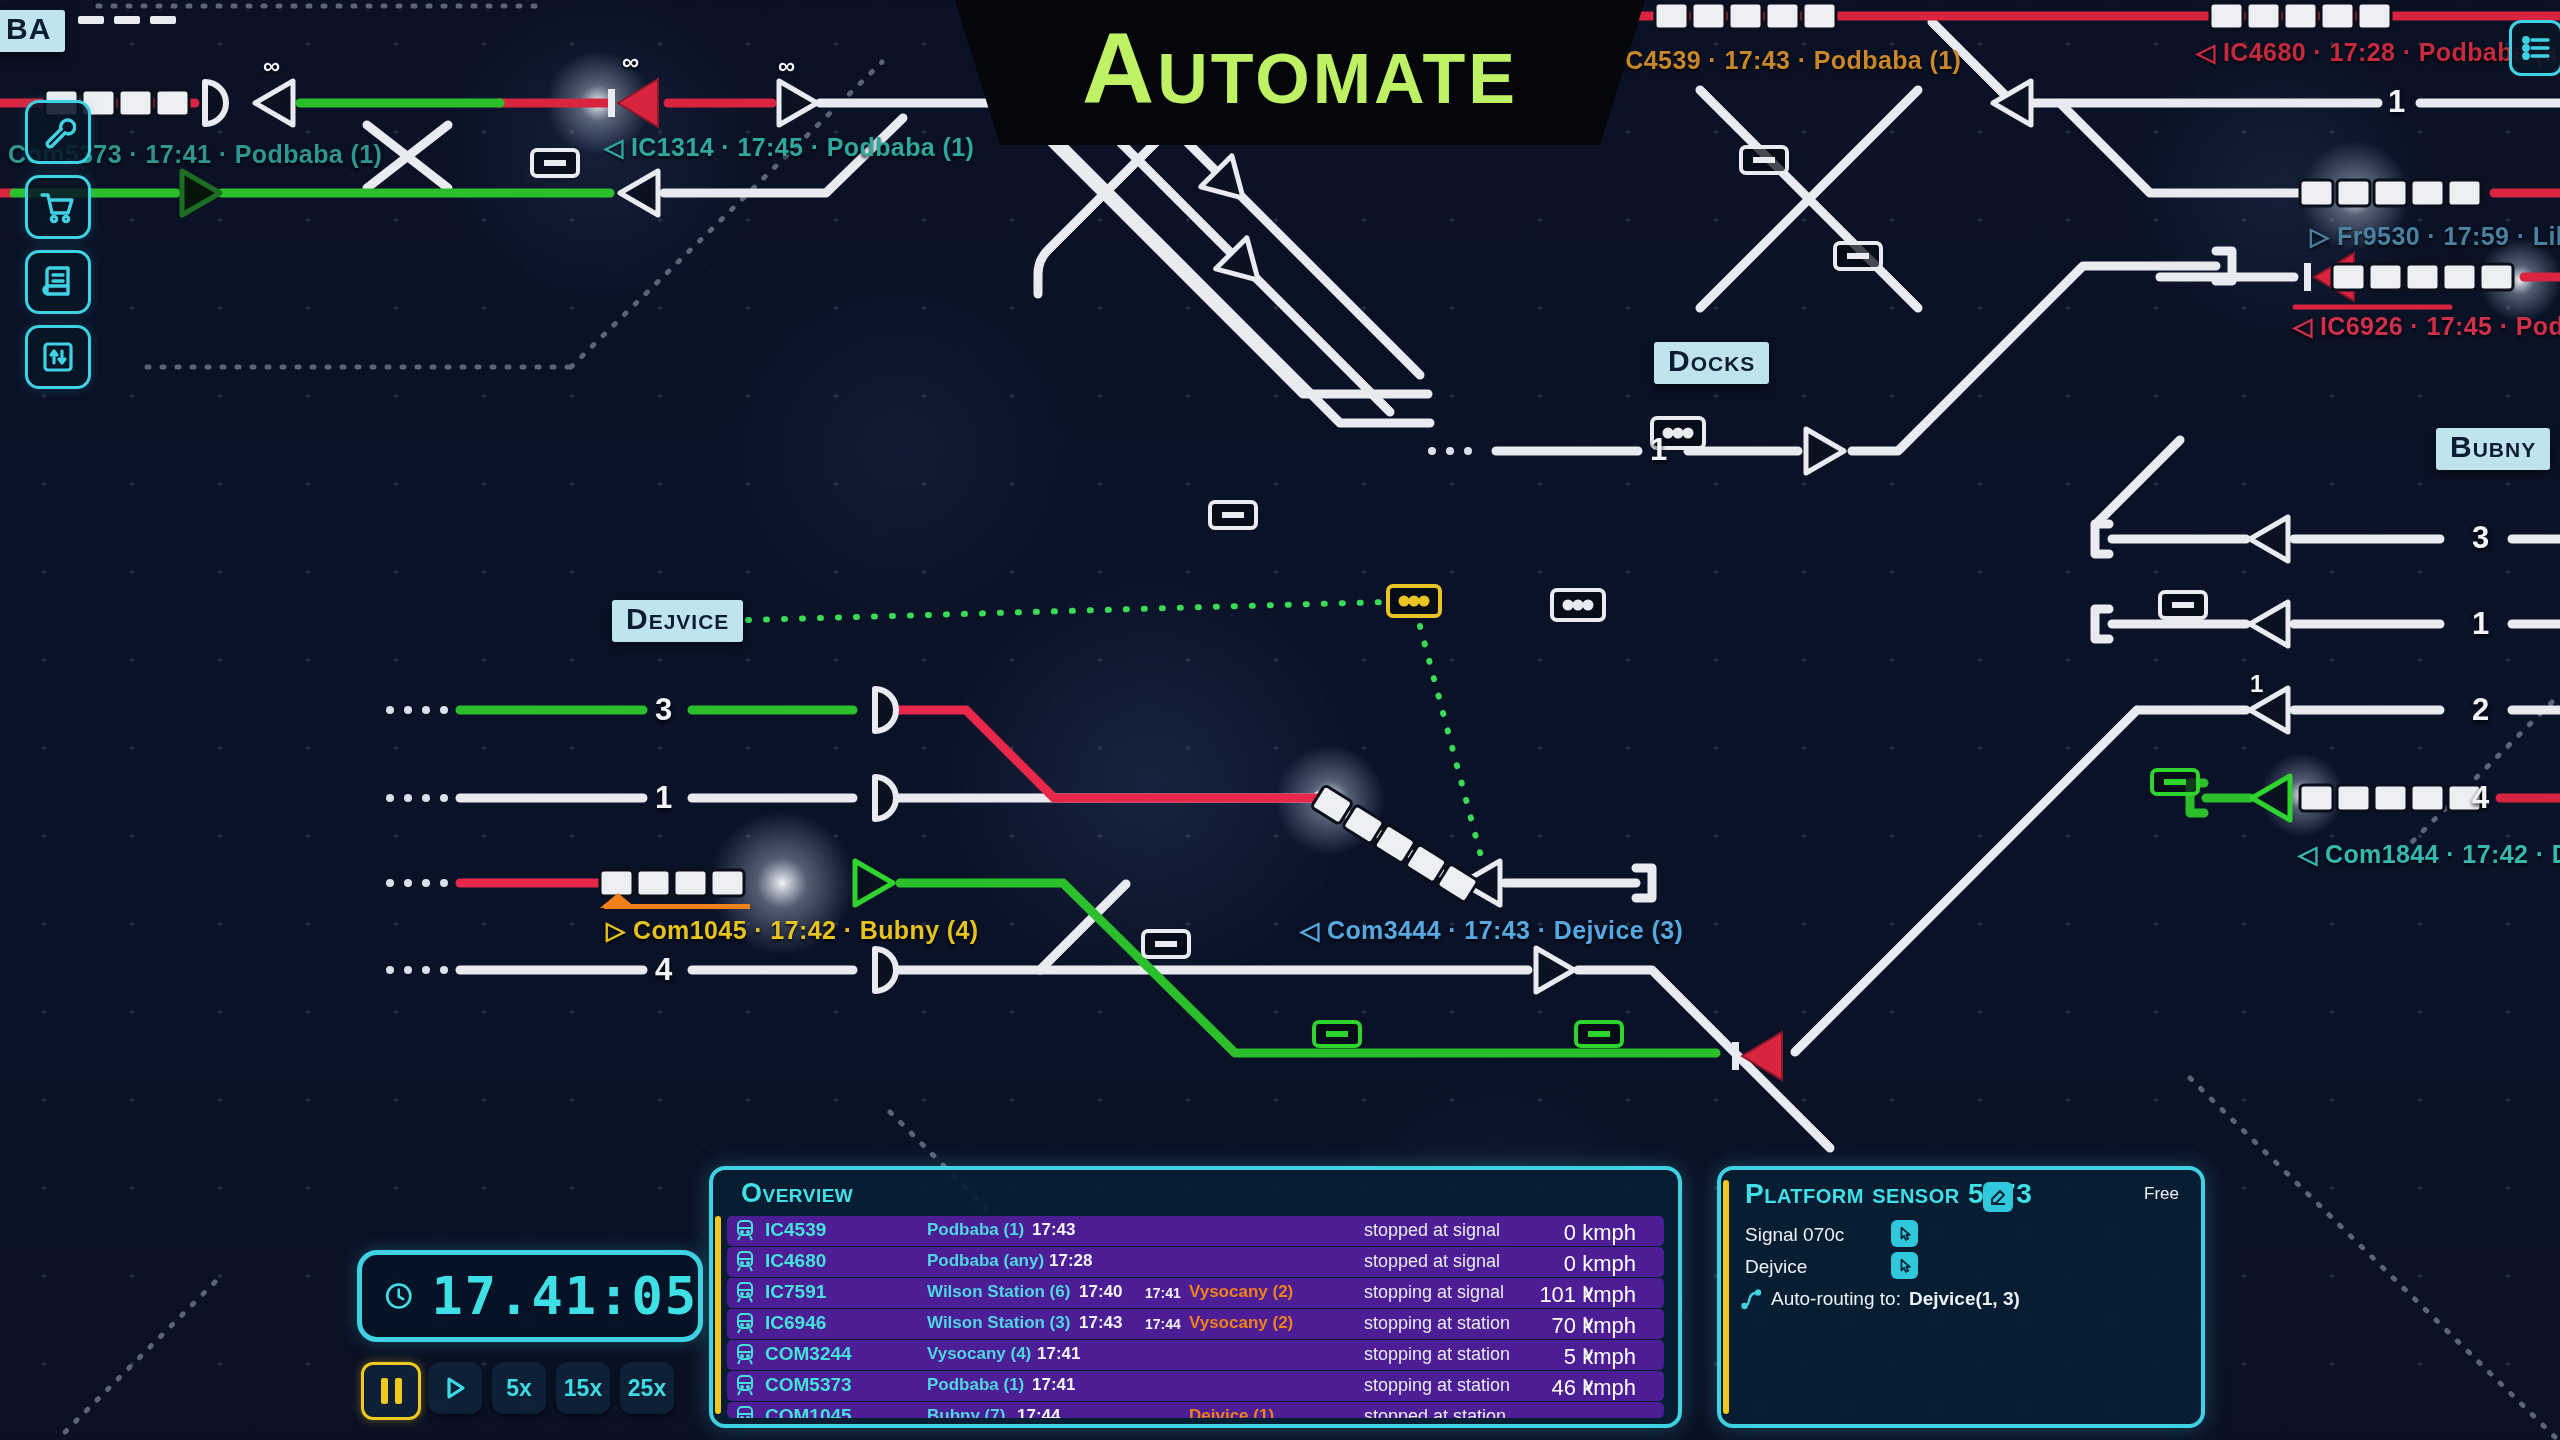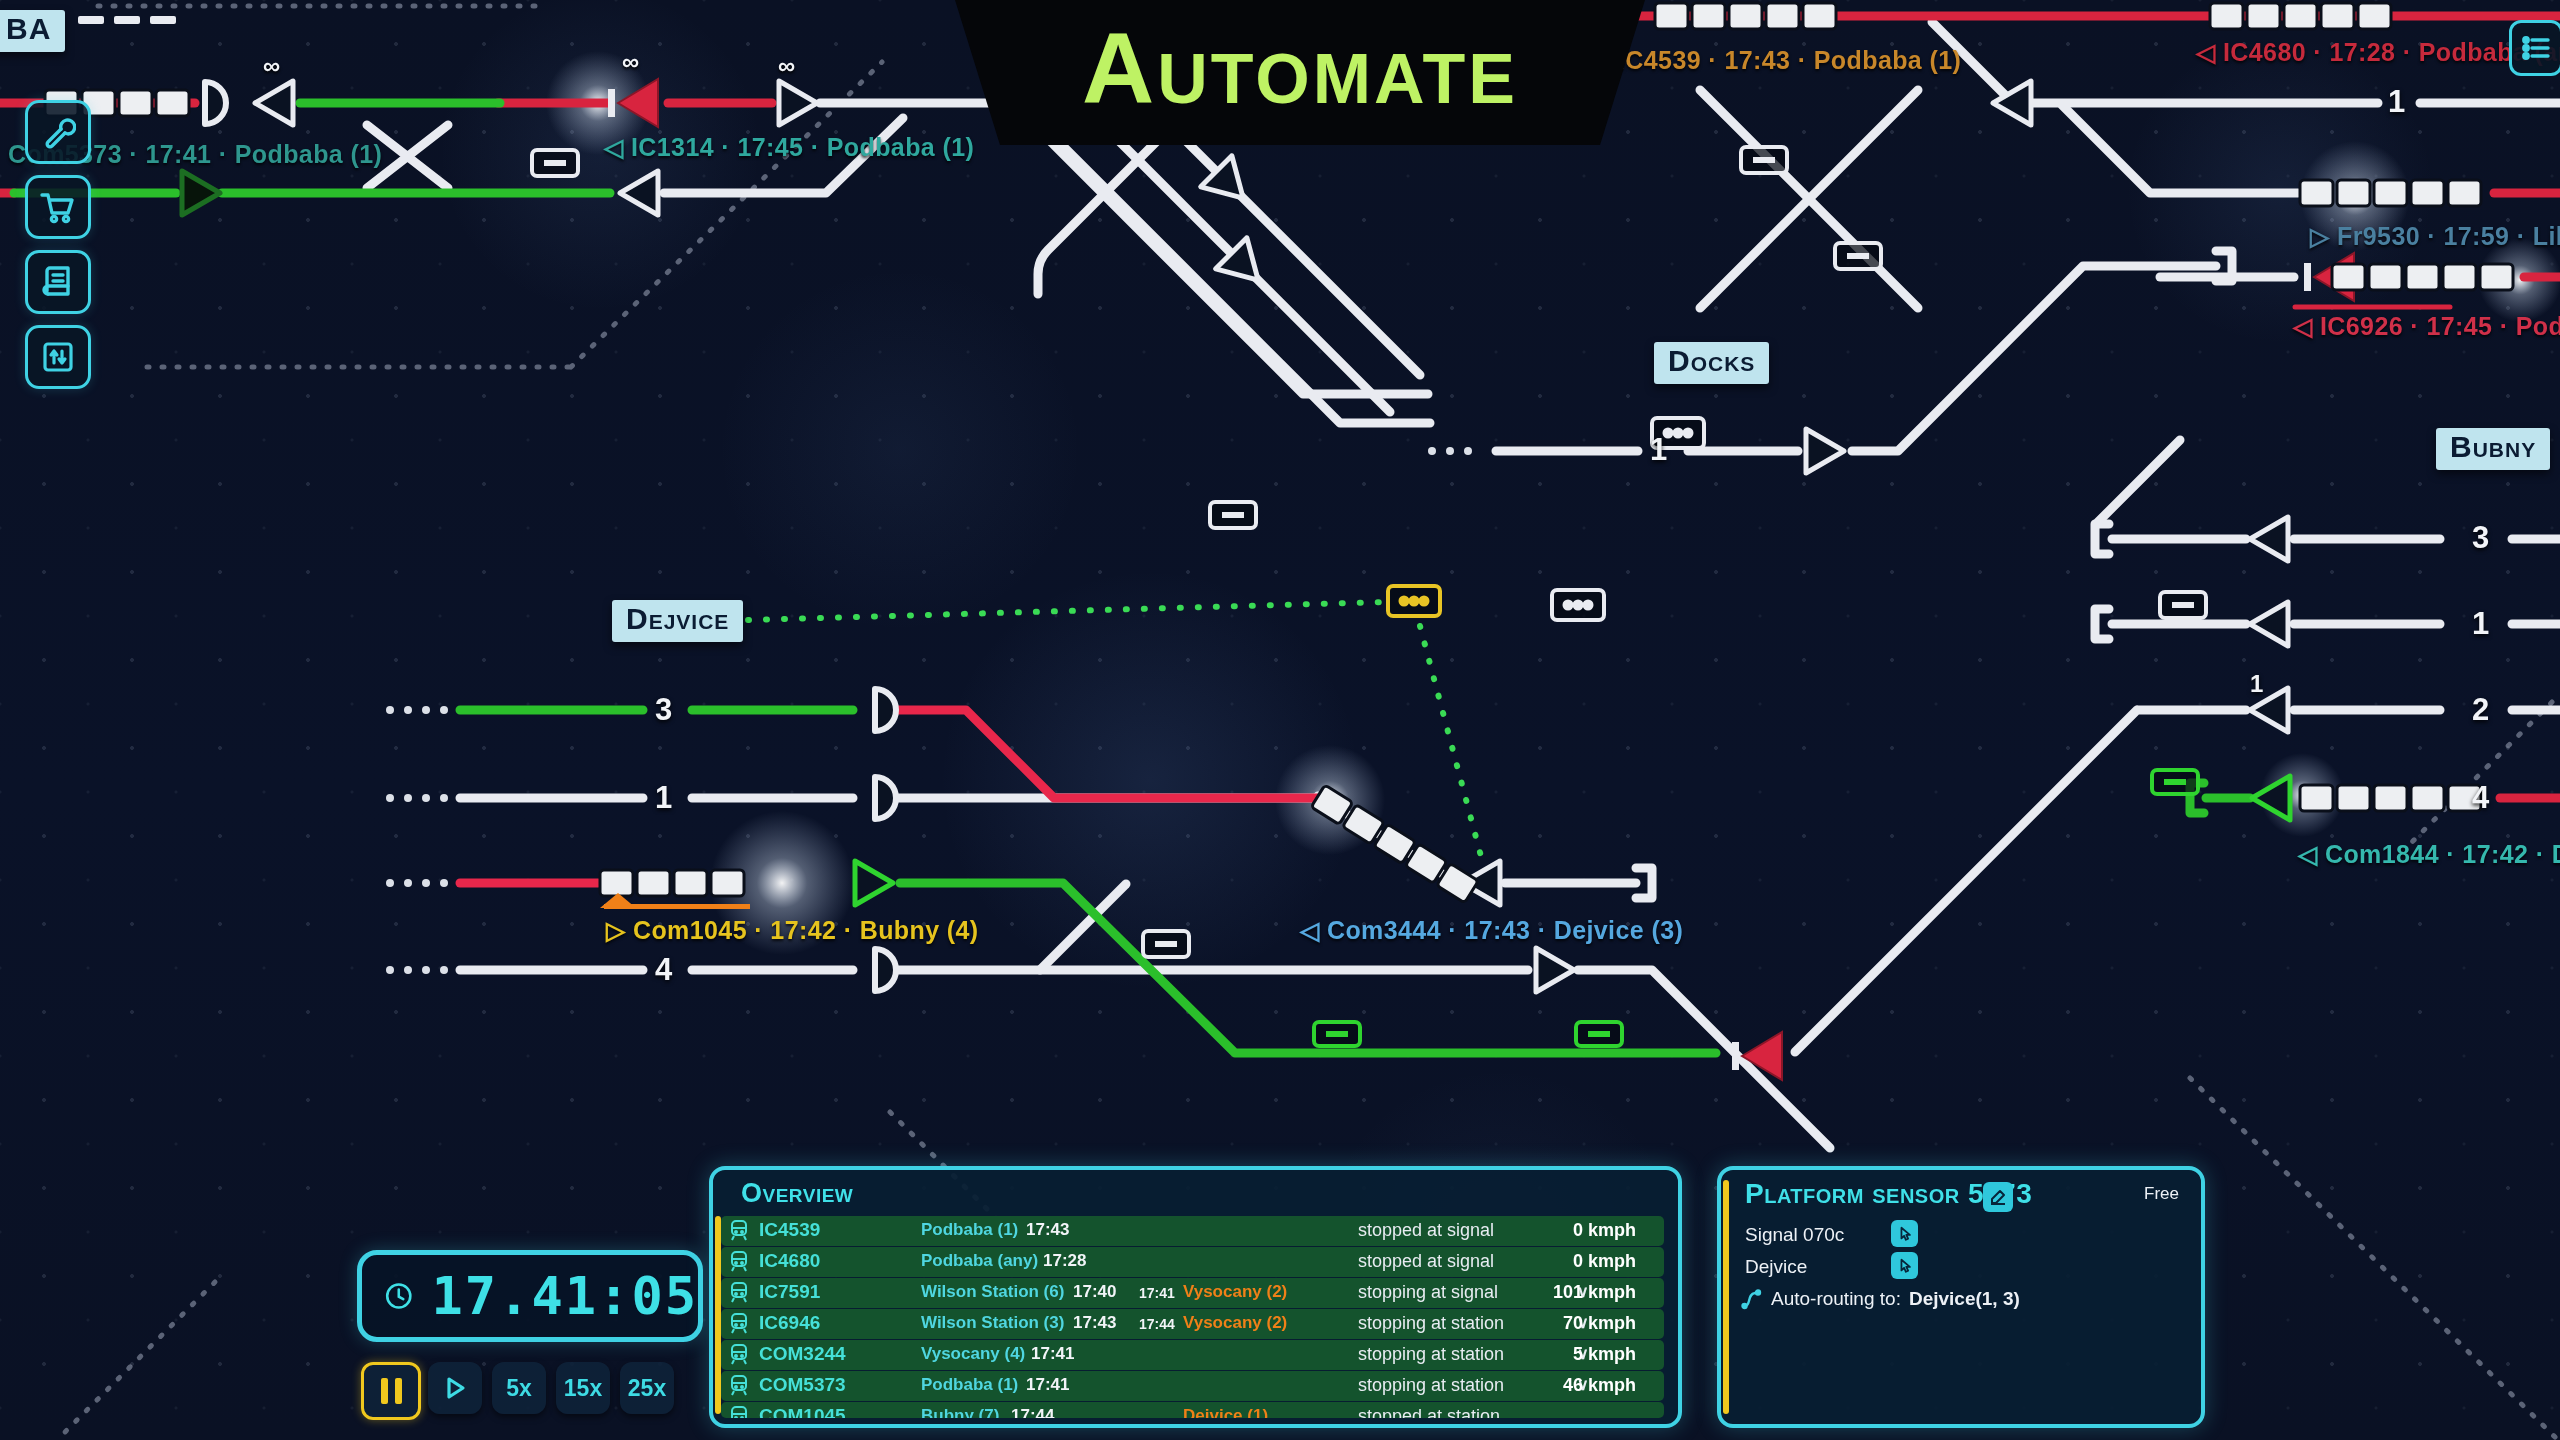--- a/index.html
+++ b/index.html
@@ -29,32 +29,32 @@
   #banner{position:absolute;left:955px;top:0;width:690px;height:145px;background:#050609;
        clip-path:polygon(0 0,100% 0,calc(100% - 45px) 100%,45px 100%);z-index:4;
        display:flex;align-items:center;justify-content:center;}
   #banner .t{color:#bef264;font-variant:small-caps;font-weight:bold;font-size:100px;
        letter-spacing:3px;margin-top:-8px;}
   .panel{position:absolute;background:rgba(7,30,51,.93);border:4px solid #3FD2E4;
        border-radius:16px;box-shadow:0 0 22px rgba(63,210,228,.28);z-index:5;}
   .ystrip{position:absolute;left:2px;width:6px;background:#F0C81E;border-radius:3px;}
   .ptitle{position:absolute;color:#3FE0E8;font-variant:small-caps;font-weight:bold;
        letter-spacing:.5px;}
-  .orow{position:absolute;left:8px;right:14px;height:30px;background:#14532d;
+  .orow{position:absolute;left:14px;right:14px;height:30px;background:#4c1d95;
        border-radius:5px;}
   .orow span{position:absolute;top:4px;white-space:nowrap;}
   .ticon{left:8px;top:3px !important;}
   .tid{left:38px;color:#45E0D8;font-size:19px;font-weight:bold;top:3px !important;}
   .d1{left:200px;color:#4FD6E0;font-size:17px;font-weight:bold;}
   .tt{color:#F2F4F8;font-size:17px;font-weight:bold;}
   .tt2{left:418px;color:#F2F4F8;font-size:14px;font-weight:bold;top:7px !important;}
   .d2{left:462px;color:#F08018;font-size:17px;font-weight:bold;}
   .tstat{left:637px;color:#E8ECF2;font-size:18px;}
   .tchev{left:856px;color:#E8ECF2;font-size:16px;font-weight:bold;}
-  .tspd{right:28px;color:#FFFFFF;font-size:18px;font-weight:bold;}
+  .tspd{right:28px;color:#FFFFFF;font-size:22px;font-weight:normal;}
   .psrow{position:absolute;color:#EDF1F6;font-size:19px;white-space:nowrap;}
   .cybtn{position:absolute;background:#2FC8DC;border-radius:6px;display:flex;
        align-items:center;justify-content:center;}
   #clockbox{position:absolute;left:357px;top:1250px;width:314px;height:82px;
        background:rgba(6,20,38,.92);border:5px solid #3FD2E4;border-radius:20px;z-index:5;
        display:flex;align-items:center;gap:18px;padding-left:22px;
        box-shadow:0 0 18px rgba(63,210,228,.25);}
   #clocktime{color:#3EE0E6;font-size:52px;font-weight:bold;letter-spacing:2px;
        font-family:"DejaVu Sans Mono","Liberation Mono",monospace;}
   .spbtn{position:absolute;top:1362px;width:54px;height:52px;border-radius:12px;

